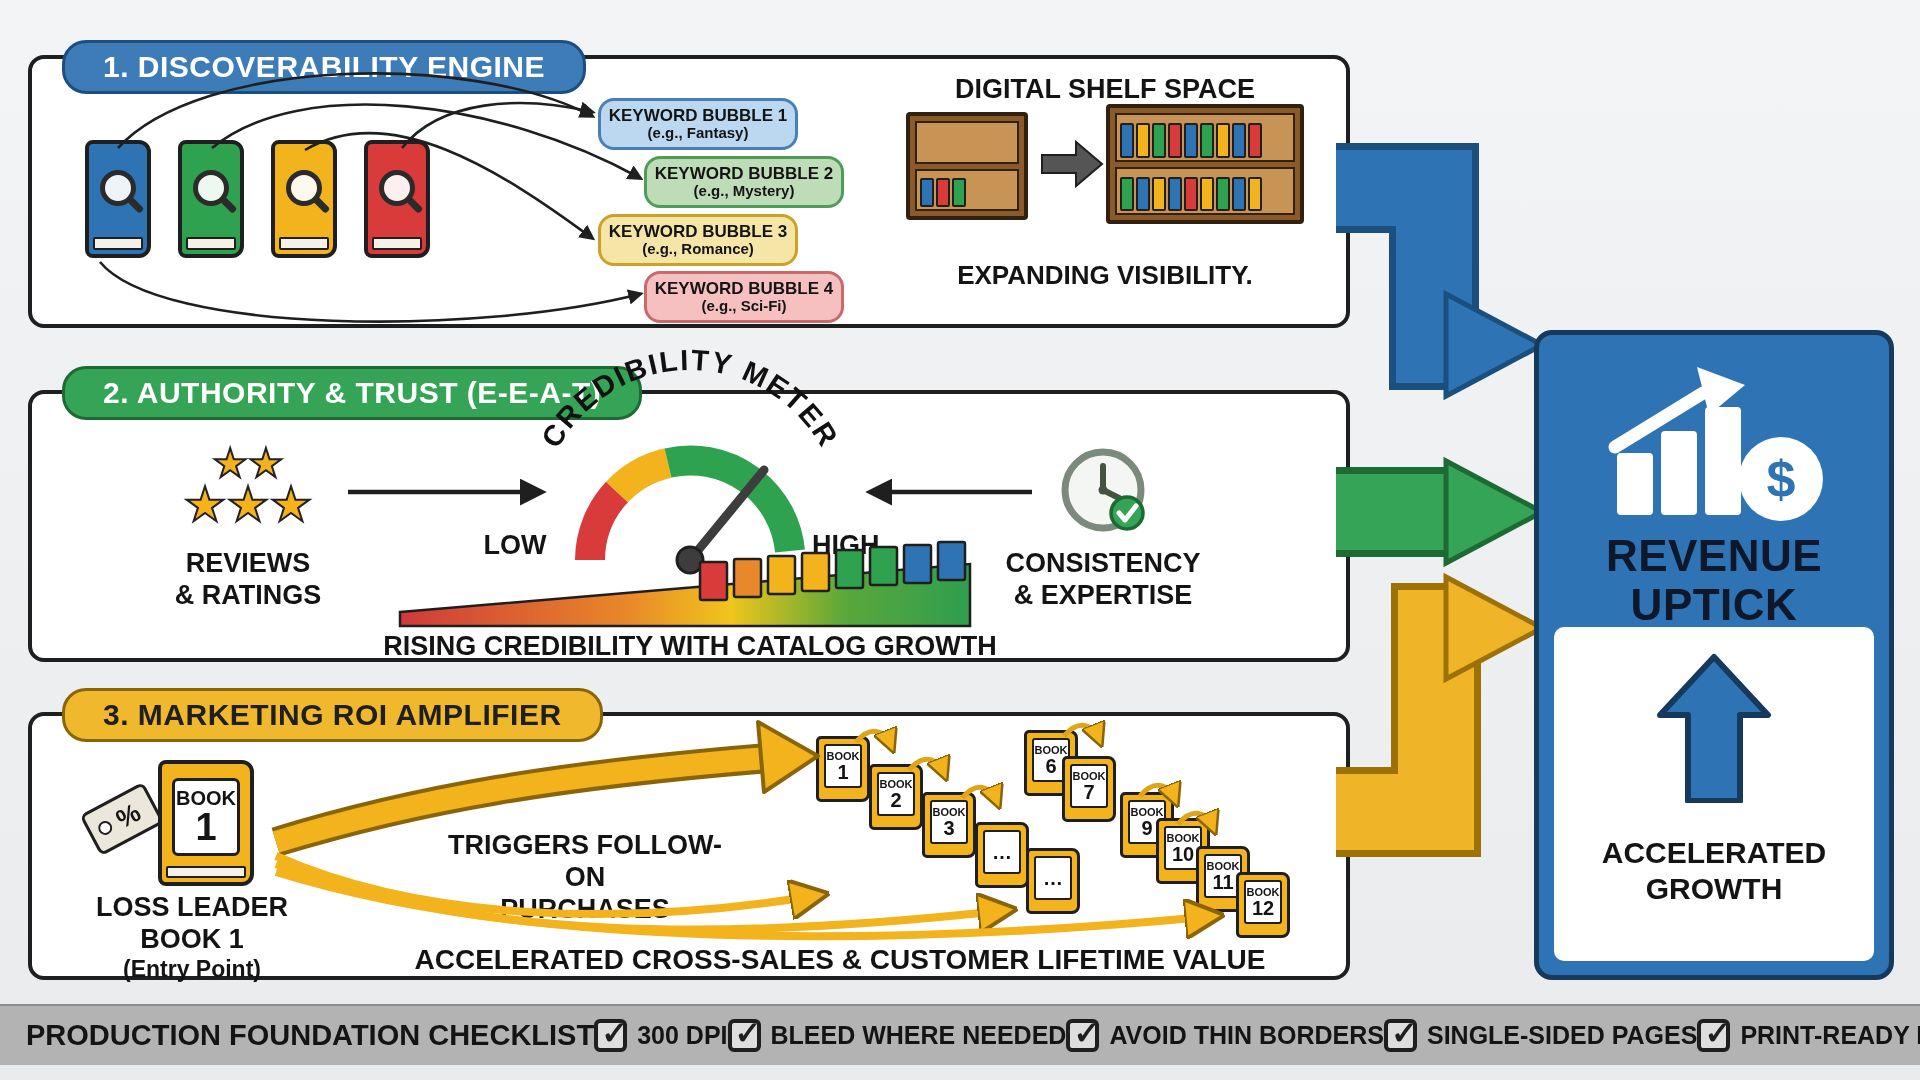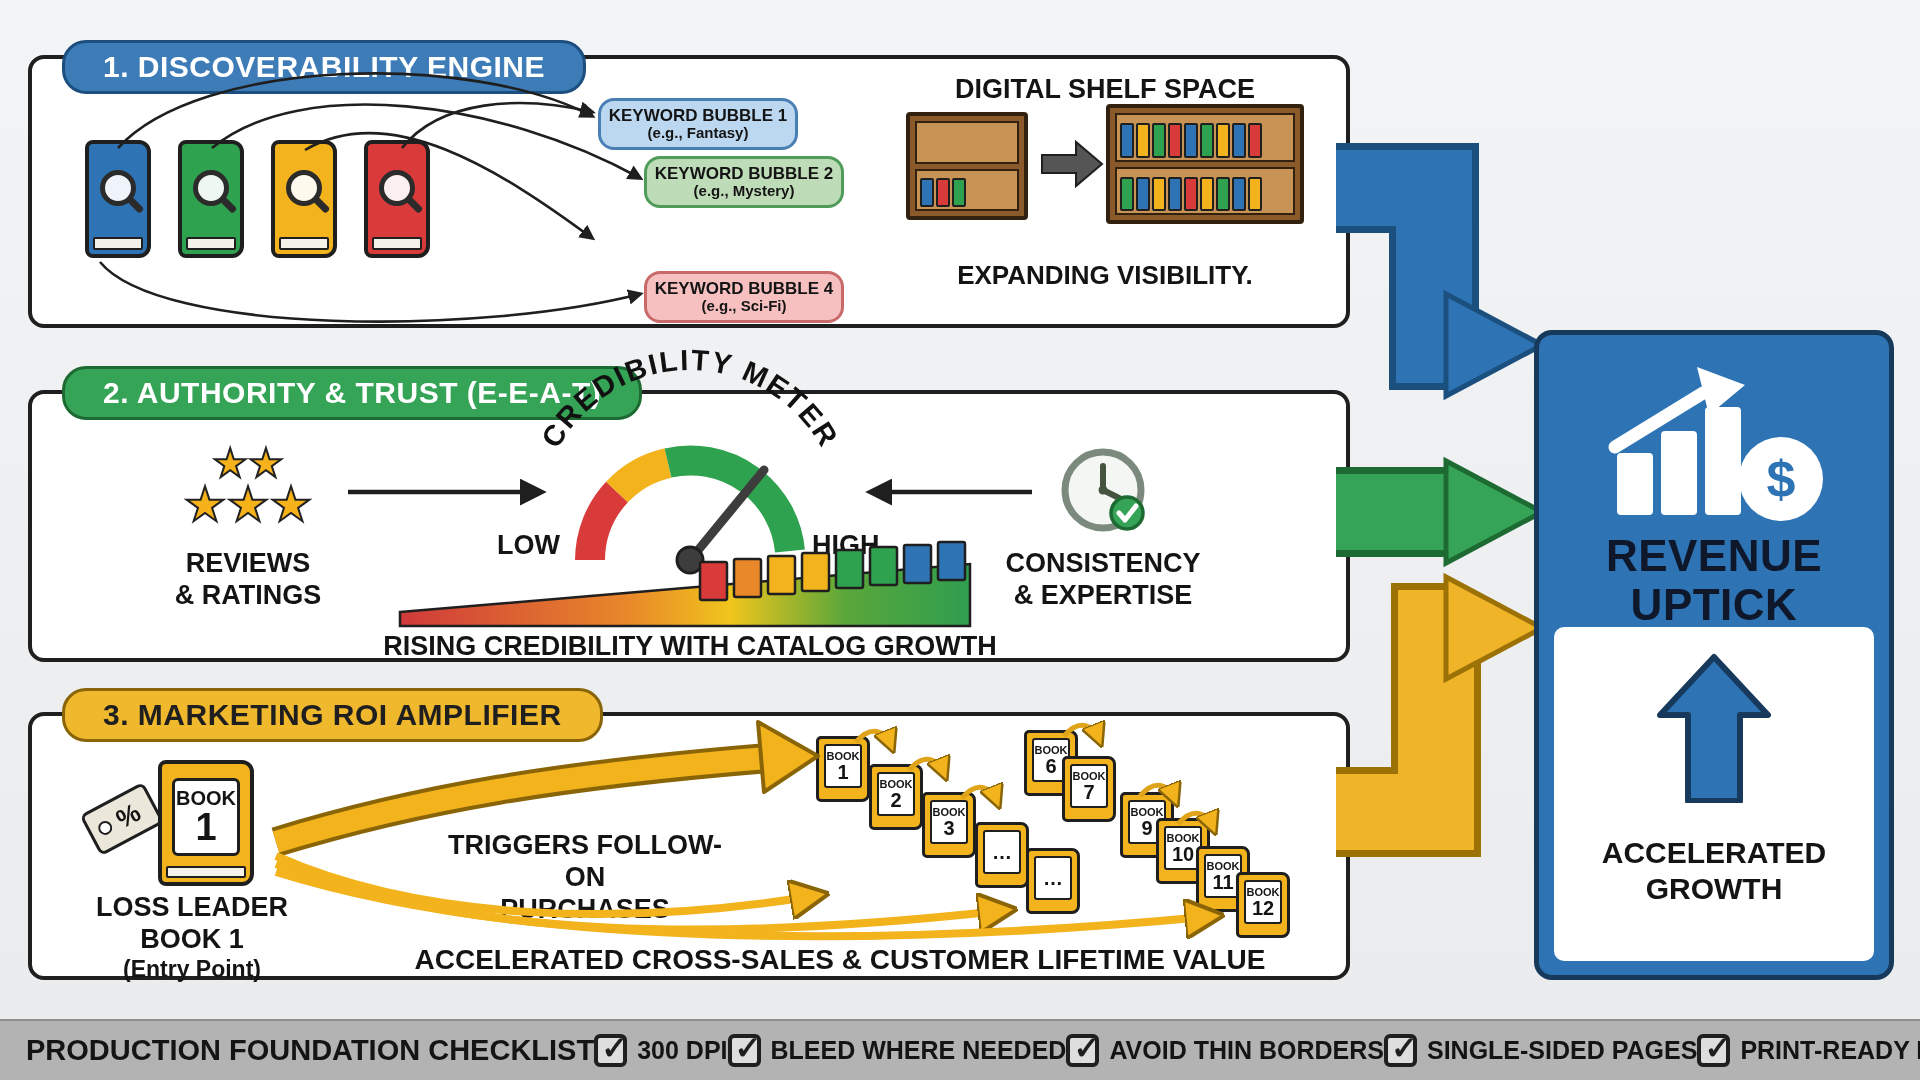--- a/index.html
+++ b/index.html
@@ -63,21 +63,21 @@
   .mini-book .n{font-size:20px;font-weight:800}
 
   
   .revenue{position:absolute;z-index:4;left:1534px;top:330px;width:360px;height:650px;background:#2e74b5;border:5px solid #16395c;border-radius:18px}
   .rev-icon{position:absolute;left:50%;top:26px;transform:translateX(-50%)}
   .rev-title{position:absolute;left:0;right:0;top:196px;text-align:center;color:#0f172a;font-weight:800;font-size:44px;line-height:1.12;letter-spacing:.5px}
   .rev-inner{position:absolute;left:15px;right:15px;top:292px;bottom:14px;background:#fff;border-radius:10px;display:flex;flex-direction:column;align-items:center}
   .growth-txt{margin-top:32px;text-align:center;font-size:30px;font-weight:800;line-height:1.2}
 
   
-  .bottombar{position:absolute;z-index:5;left:0;right:0;bottom:0;height:61px;background:#b3b3b3;border-top:2px solid #8d8d8d;display:flex;align-items:center;justify-content:space-between;padding:12px 26px;white-space:nowrap;overflow:hidden}
+  .bottombar{position:absolute;z-index:5;left:0;right:0;bottom:15px;height:61px;background:#b3b3b3;border-top:2px solid #8d8d8d;display:flex;align-items:center;justify-content:space-between;padding:12px 26px;white-space:nowrap;overflow:hidden}
   .bar-title{font-size:29px;font-weight:800}
   .chk-item{display:flex;align-items:center;gap:10px}
   .cbx{width:33px;height:33px;border:4px solid #1f1f1f;border-radius:6px;background:#dedede;position:relative;flex:0 0 auto}
   .cbx-mark{position:absolute;left:3px;top:-9px;font-size:32px;font-weight:800;color:#1f1f1f}
   .chk-label{font-size:25px;font-weight:800}
 
   svg.overlay{position:absolute;left:0;top:0;z-index:3;pointer-events:none}
   .nowrapline{line-height:1.18}
 </style>
 </head>
@@ -111,20 +111,24 @@
     </div>
 
   <div class="bubble bub-blue" style="left:598px;top:98px">
     <div class="bubble-title">KEYWORD BUBBLE 1</div>
     <div class="bubble-sub">(e.g., Fantasy)</div>
   </div>
   <div class="bubble bub-green" style="left:644px;top:156px">
     <div class="bubble-title">KEYWORD BUBBLE 2</div>
     <div class="bubble-sub">(e.g., Mystery)</div>
   </div>
+  <div class="bubble bub-gold" style="left:598px;top:214px">
+    <div class="bubble-title">KEYWORD BUBBLE 3</div>
+    <div class="bubble-sub">(e.g., Romance)</div>
+  </div>
   <div class="bubble bub-red" style="left:644px;top:271px">
     <div class="bubble-title">KEYWORD BUBBLE 4</div>
     <div class="bubble-sub">(e.g., Sci-Fi)</div>
   </div>
 
   <div class="abs tc" style="left:950px;top:74px;width:310px;font-size:27px">DIGITAL SHELF SPACE</div>
 
   <div class="shelf" style="left:906px;top:112px;width:122px;height:108px">
     <div class="shelf-row"></div>
     <div class="shelf-row">
@@ -163,21 +167,21 @@
 
   <div class="abs stars" style="left:168px;top:444px;width:160px">
     <div class="stars-top"><span class="star">★</span><span class="star">★</span></div>
     <div class="stars-bot"><span class="star">★</span><span class="star">★</span><span class="star">★</span></div>
   </div>
   <div class="abs tc nowrapline" style="left:150px;top:548px;width:196px;font-size:27px">
     <div>REVIEWS</div>
     <div>&amp; RATINGS</div>
   </div>
 
-  <div class="abs tc" style="left:470px;top:530px;width:90px;font-size:27px;text-align:right">LOW</div>
+  <div class="abs tc" style="left:470px;top:530px;width:90px;font-size:27px;">LOW</div>
   <div class="abs tc" style="left:812px;top:530px;width:100px;font-size:27px;text-align:left">HIGH</div>
 
   <div class="abs tc nowrapline" style="left:1003px;top:548px;width:200px;font-size:27px">
     <div>CONSISTENCY</div>
     <div>&amp; EXPERTISE</div>
   </div>
 
   <div class="abs tc" style="left:380px;top:631px;width:620px;font-size:27px">RISING CREDIBILITY WITH CATALOG GROWTH</div>
 
   <div class="tag">

